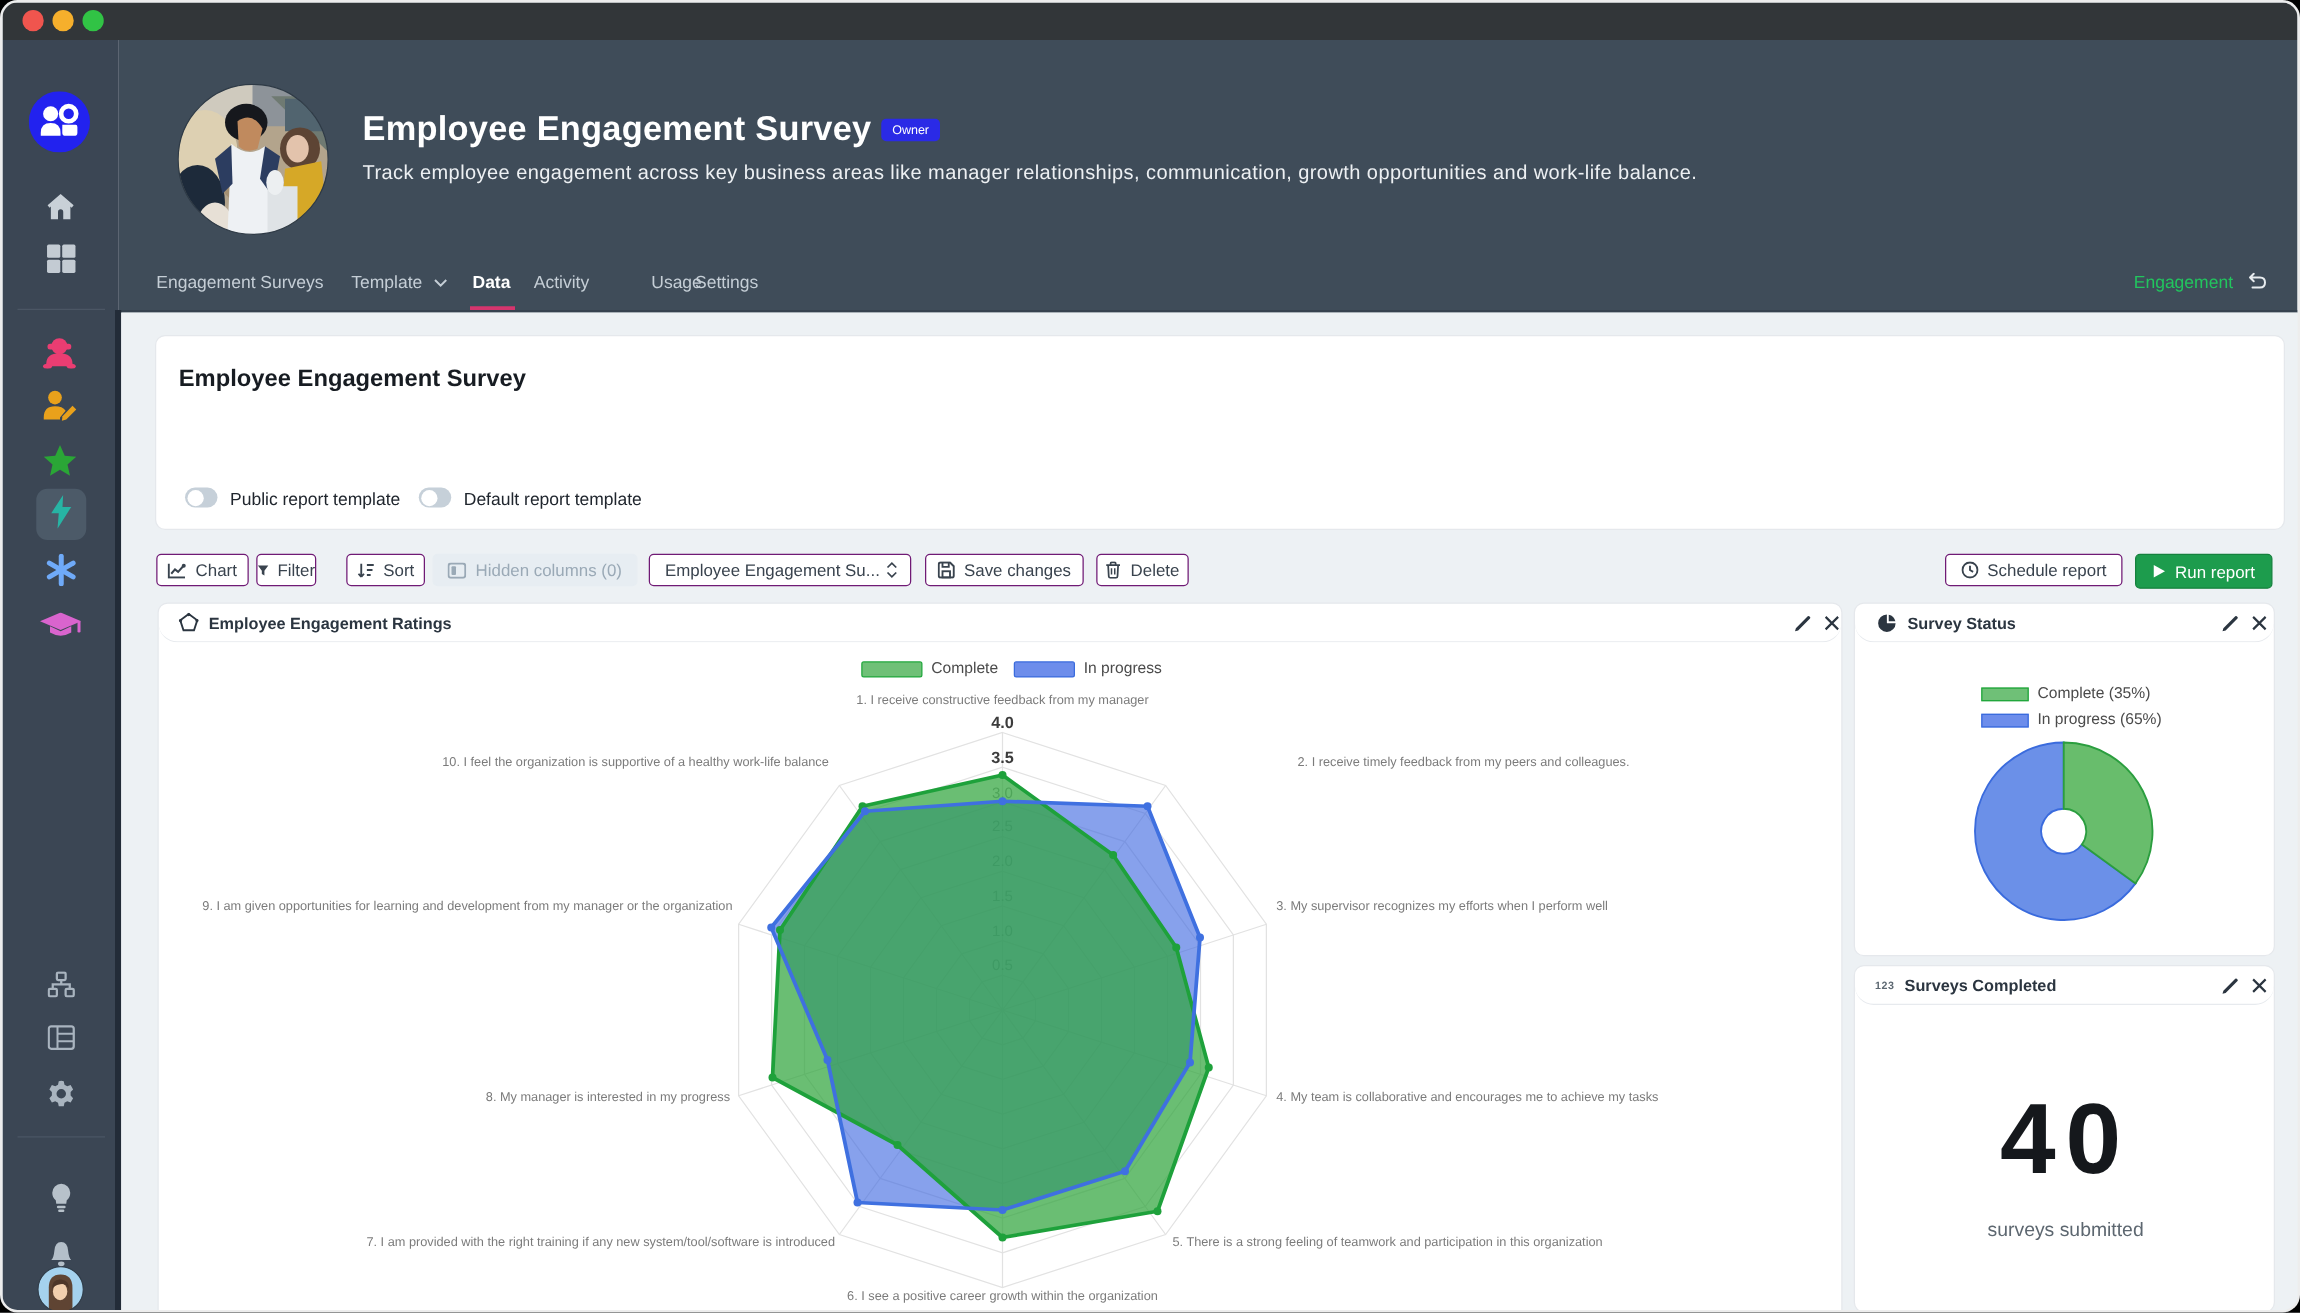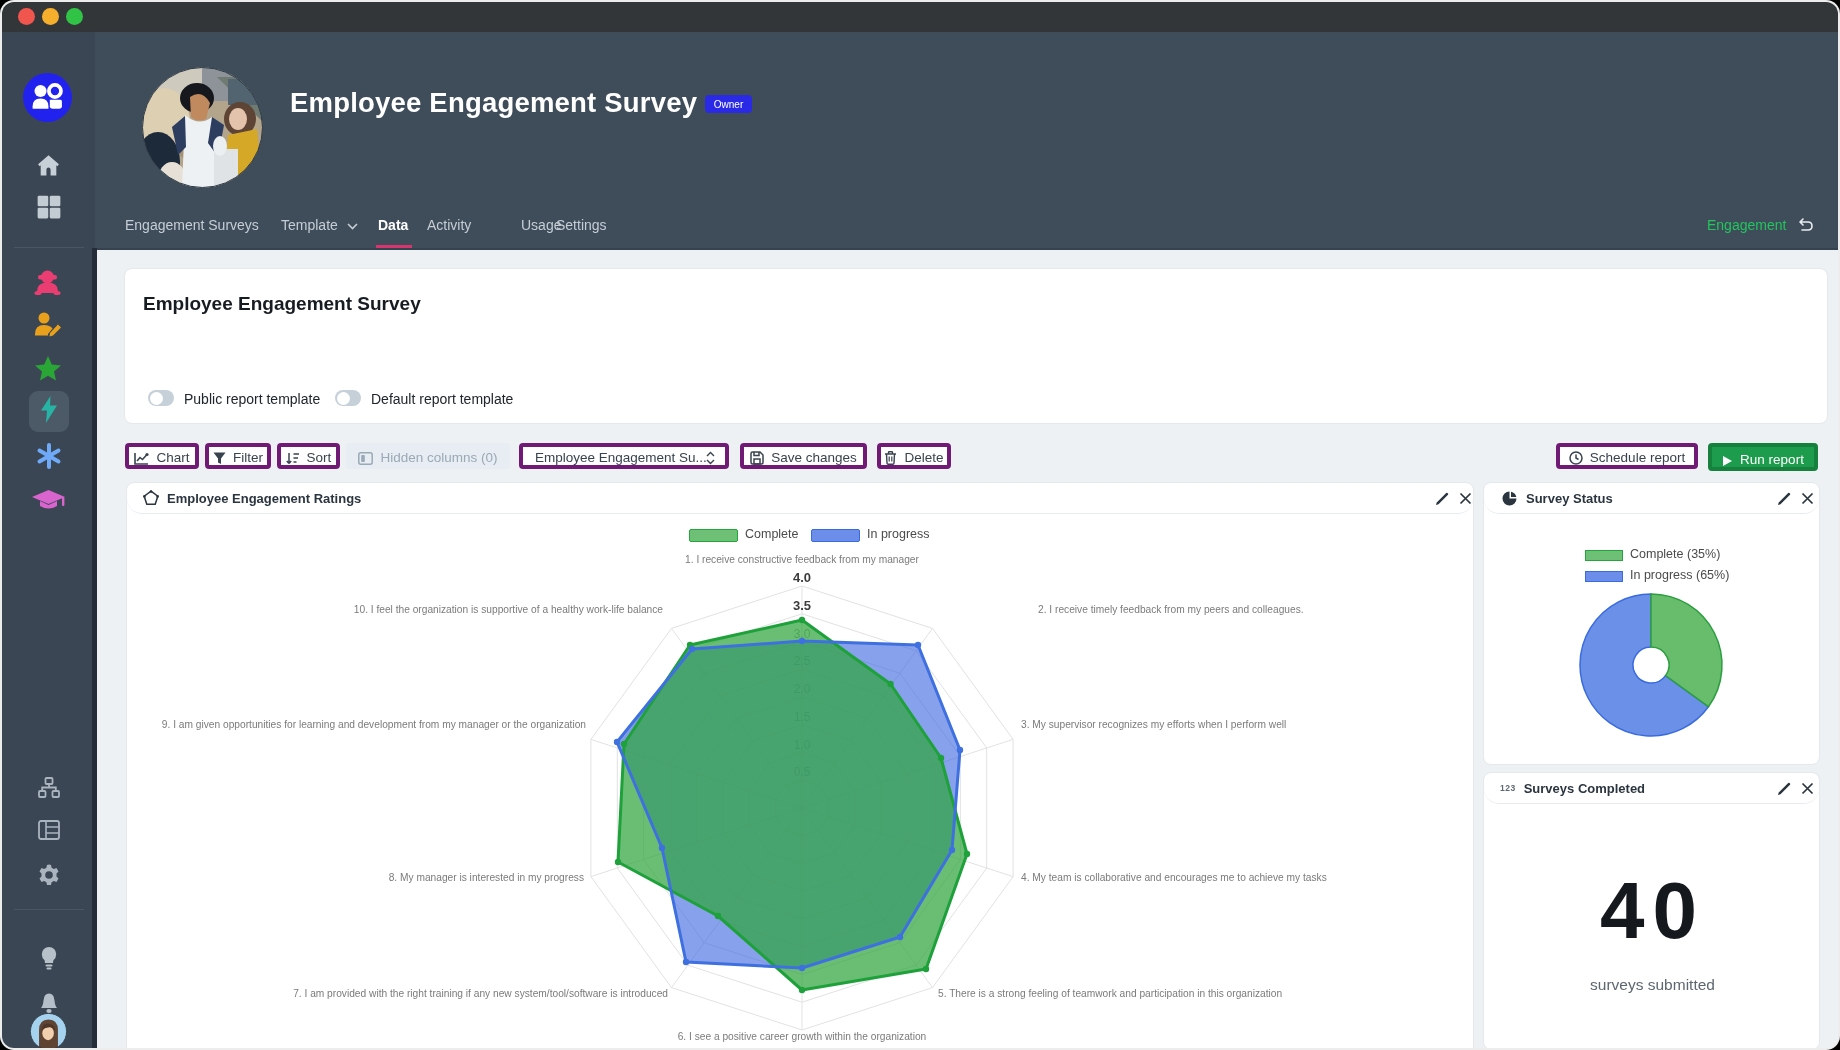--- a/index.html
+++ b/index.html
@@ -12,21 +12,21 @@
   .tl { position:absolute; top:5.5px; width:17px; height:17px; border-radius:50%; }
   
   .sidebar { position:absolute; left:0; top:30px; width:93px; bottom:0; background:#3b4654; }
   .sidestrip { position:absolute; left:90px; top:246px; width:5px; bottom:0; background:#232c38; }
   
   .header { position:absolute; left:93px; top:30px; right:0; height:218px; background:#3f4c59; border-bottom:2px solid #36424f; }
   .navitem { position:absolute; top:185px; font-size:14px; color:#c5ced6; white-space:nowrap; }
   
   .content { position:absolute; left:95px; top:248px; right:0; bottom:0; background:#edf1f4; }
   .card { position:absolute; background:#fff; border:1px solid #e5e8ec; border-radius:8px; }
-  .btn { position:absolute; top:441px; height:26px; background:#fff; border:4px solid #701a75; border-radius:4px; color:#39434e; font-size:13.5px; display:flex; align-items:flex-end; justify-content:center; gap:7px; white-space:nowrap; }
+  .btn { position:absolute; top:441px; height:26px; background:#fff; border:1px solid #701a75; border-radius:4px; color:#39434e; font-size:13.5px; display:flex; align-items:center; justify-content:center; gap:7px; white-space:nowrap; }
   .phead { position:absolute; left:0; top:0; right:0; height:31px; border-bottom:1px solid #e7eaee; display:flex; align-items:center;border-radius:15px; }
   .ptitle { font-size:13px; font-weight:bold; color:#2b3540; }
   .toggle { position:absolute; width:26px; height:16px; background:#c6d0d9; border-radius:8px; }
   .toggle:after { content:""; position:absolute; left:1.5px; top:1.5px; width:13px; height:13px; background:#fff; border-radius:50%; }
 </style>
 </head>
 <body>
 <div class="frame"></div>
 <div class="window">
 
@@ -62,20 +62,21 @@
         <ellipse cx="98" cy="52" rx="16" ry="17" fill="#5d4434"></ellipse>
         <ellipse cx="96" cy="52" rx="9" ry="11" fill="#e3c3ac"></ellipse>
         <path d="M86 68 L115 62 L121 121 L82 121 Z" fill="#d6a827"></path>
         <rect x="72" y="82" width="24" height="39" fill="#dfe3e6"></rect>
         <ellipse cx="78" cy="79" rx="7" ry="10" fill="#eceff1"></ellipse>
       </g>
       <circle cx="60.5" cy="60.5" r="60" fill="none" stroke="#2e3a46" stroke-width="1"></circle>
     </svg>
     <div class="abs" style="left:195px; top:55px; font-size:27.5px; font-weight:bold; color:#fff; letter-spacing:0.2px;">Employee Engagement Survey</div>
     <div class="abs" style="left:610px; top:63px; width:47px; height:18px; background:#2a2ae6; border-radius:4px; color:#fff; font-size:10px; display:flex; align-items:center; justify-content:center;">Owner</div>
+    <div class="abs" style="left:195px; top:98px; font-size:16px; letter-spacing:0.35px; color:#edf0f3;">Track employee engagement across key business areas like manager relationships, communication, growth opportunities and work-life balance.</div>
 
     <div class="navitem" style="left:30px;">Engagement Surveys</div>
     <div class="navitem" style="left:186px;">Template</div>
     <svg class="abs" style="left:252px; top:191px;" width="11" height="7" viewBox="0 0 11 7">
         <path d="M1 1 L5.5 5.5 L10 1" stroke="#c5ced6" stroke-width="1.6" fill="none"></path>
       </svg>
     <div class="navitem" style="left:283px; color:#fff; font-weight:bold;">Data</div>
     <div class="abs" style="left:281px; top:213px; width:36px; height:3px; background:#d6356e;"></div>
     <div class="navitem" style="left:332px;">Activity</div>
     <div class="navitem" style="left:402px;margin-left:24px;">Usage</div>
@@ -205,21 +206,21 @@
   </div>
   <div id="toolbar">
     <div class="btn" style="left:123px; width:74px;">
       <svg width="15" height="13" viewBox="0 0 15 13">
           <path d="M1 1 L1 12 L14 12" stroke="#39434e" stroke-width="1.6" fill="none"></path>
           <path d="M3 9 L6 5.5 L8.5 7.5 L12.5 3" stroke="#39434e" stroke-width="1.6" fill="none"></path>
           <circle cx="13" cy="2.5" r="1.6" fill="#39434e"></circle>
         </svg>
       <span>Chart</span>
     </div>
-    <div class="btn" style="left:203px; width:66px;">
+    <div class="btn" style="left:203px; width:48px;">
       <svg width="13" height="13" viewBox="0 0 13 13">
           <path d="M0.5 0.5 L12.5 0.5 L8 6.5 L8 12 L5 10.5 L5 6.5 Z" fill="#39434e"></path>
         </svg>
       <span>Filter</span>
     </div>
     <div class="btn" style="left:275px; width:63px;">
       <svg width="14" height="13" viewBox="0 0 14 13">
           <g stroke="#39434e" stroke-width="1.5" fill="none">
             <path d="M3 1 L3 11.5 M3 11.5 L0.8 9 M3 11.5 L5.2 9"></path>
             <path d="M7.5 2 L13 2 M7.5 6 L12 6 M7.5 10 L10.5 10"></path>

